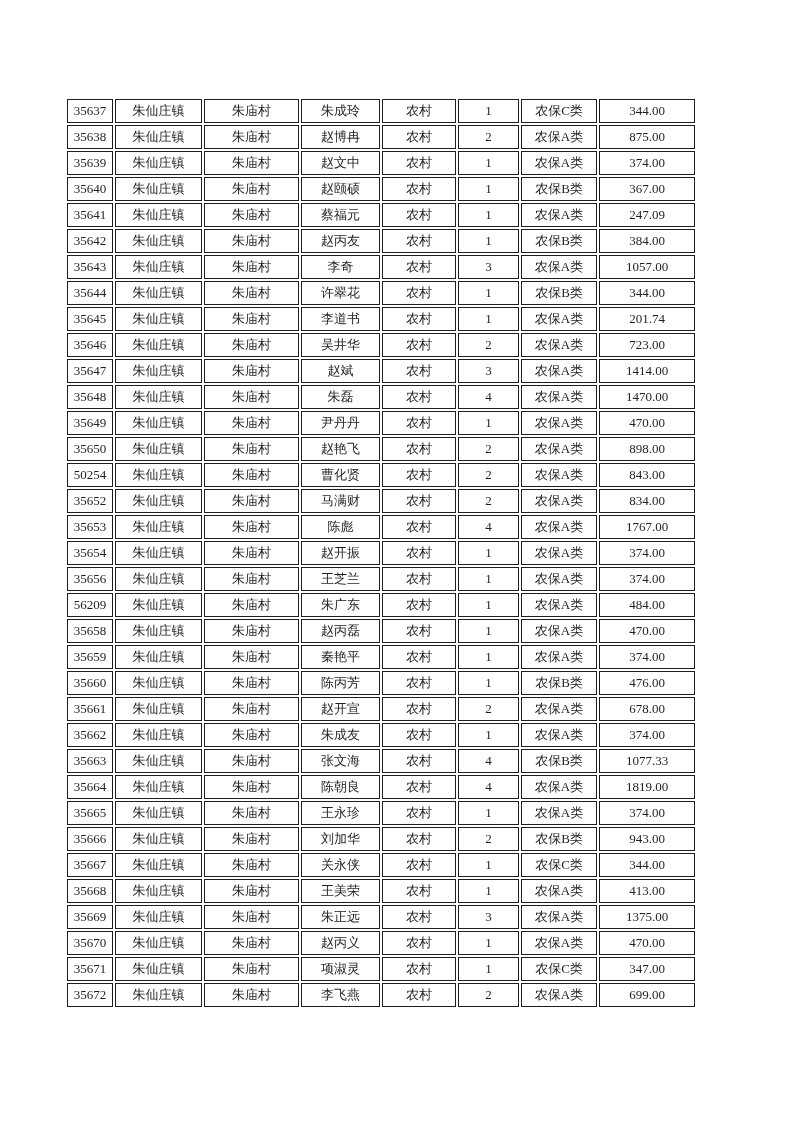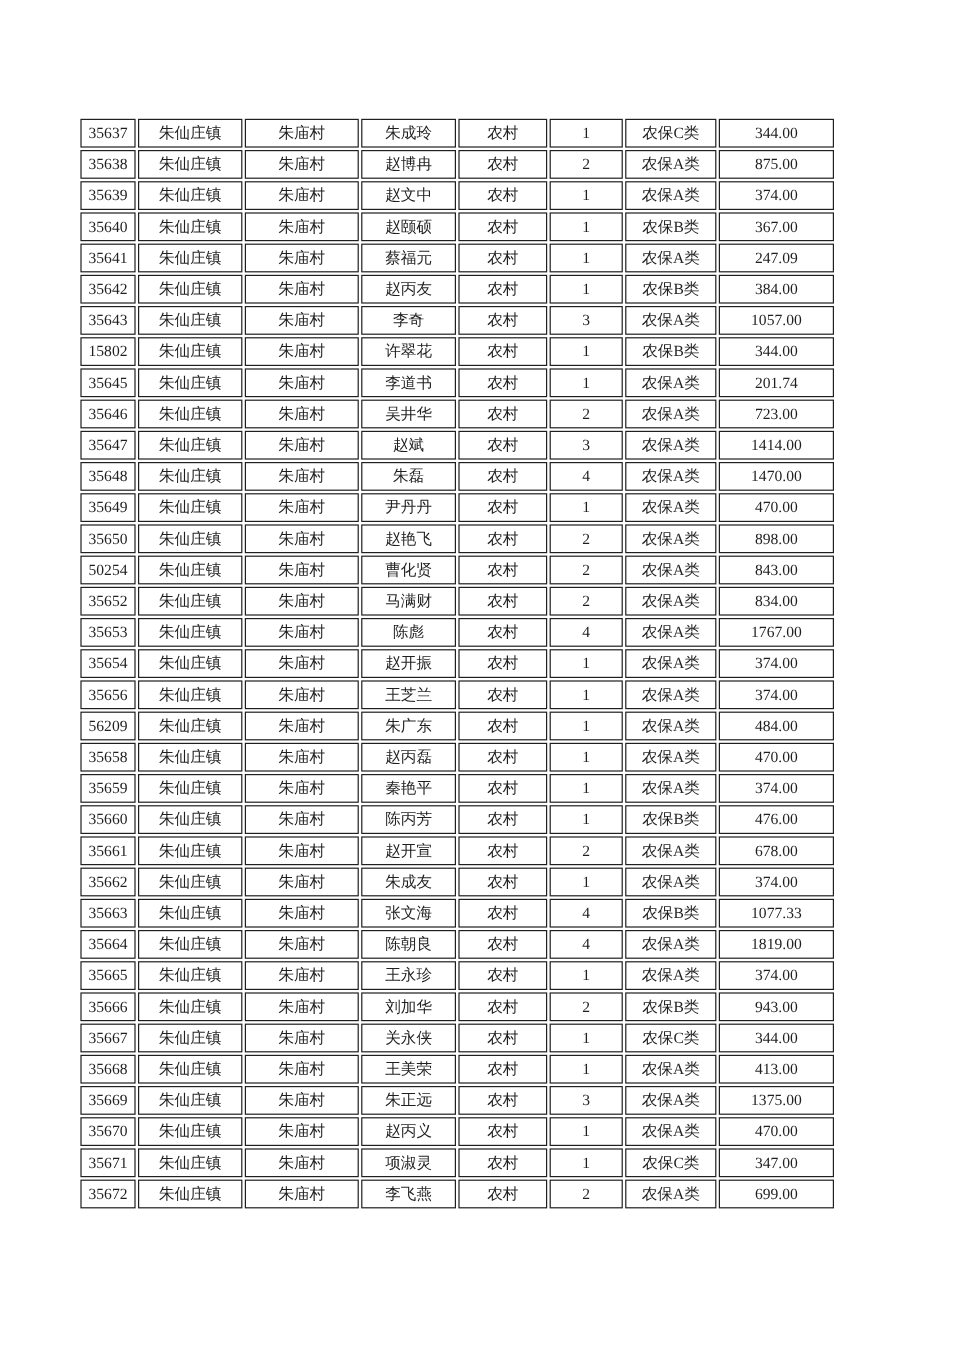--- a/index.html
+++ b/index.html
@@ -119,21 +119,21 @@
           <td>35643</td>
           <td>朱仙庄镇</td>
           <td>朱庙村</td>
           <td>李奇</td>
           <td>农村</td>
           <td>3</td>
           <td>农保A类</td>
           <td>1057.00</td>
         </tr>
         <tr>
-          <td>15802</td>
+          <td>35644</td>
           <td>朱仙庄镇</td>
           <td>朱庙村</td>
           <td>许翠花</td>
           <td>农村</td>
           <td>1</td>
           <td>农保B类</td>
           <td>344.00</td>
         </tr>
         <tr>
           <td>35645</td>

